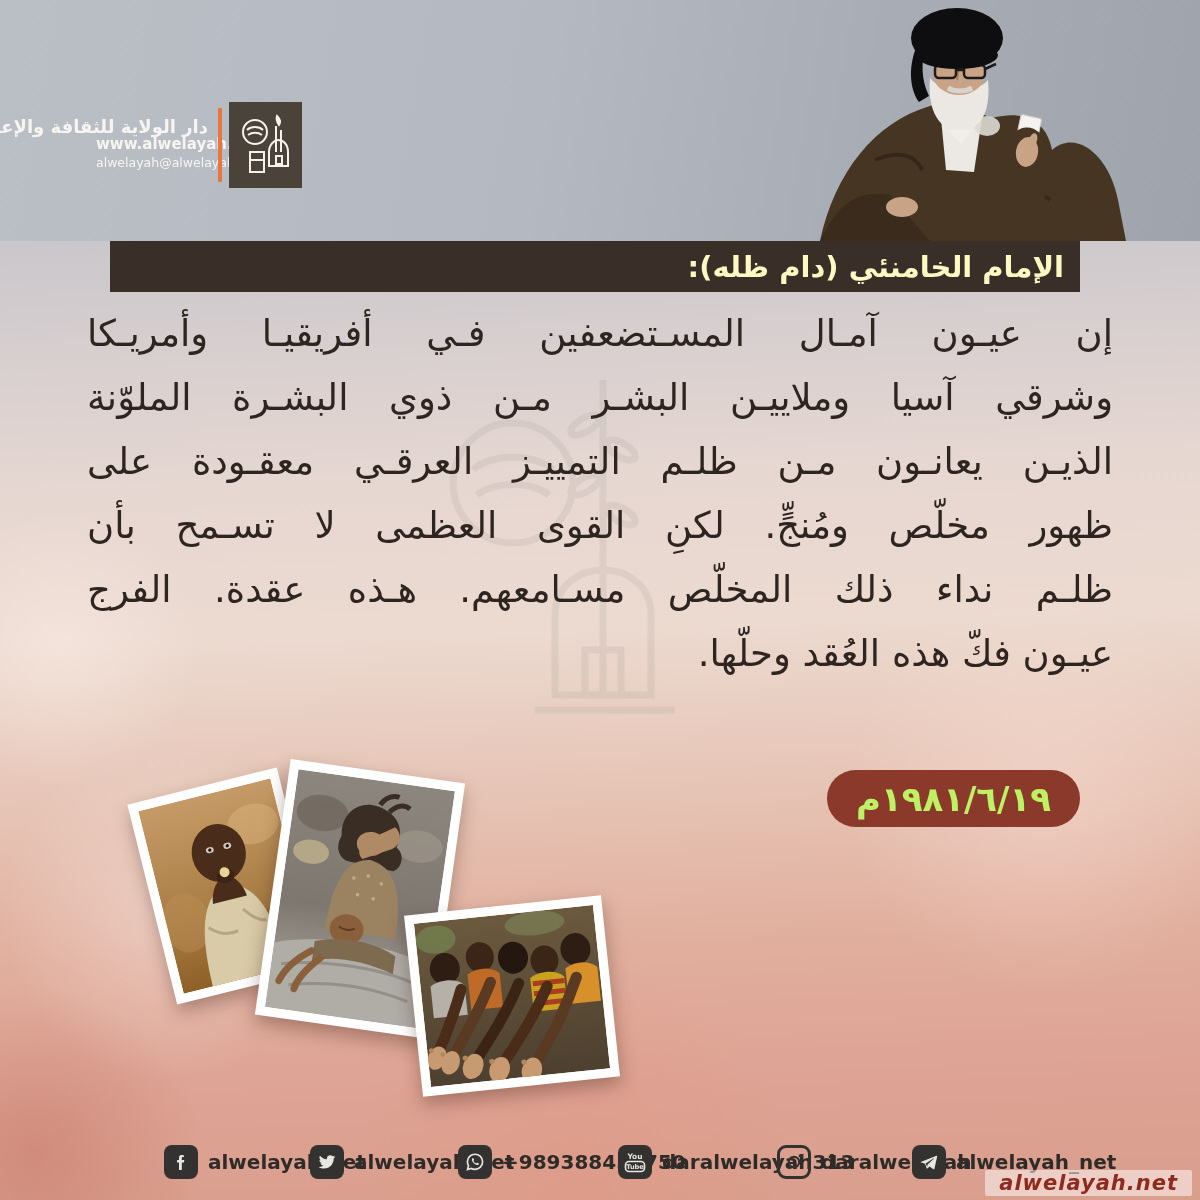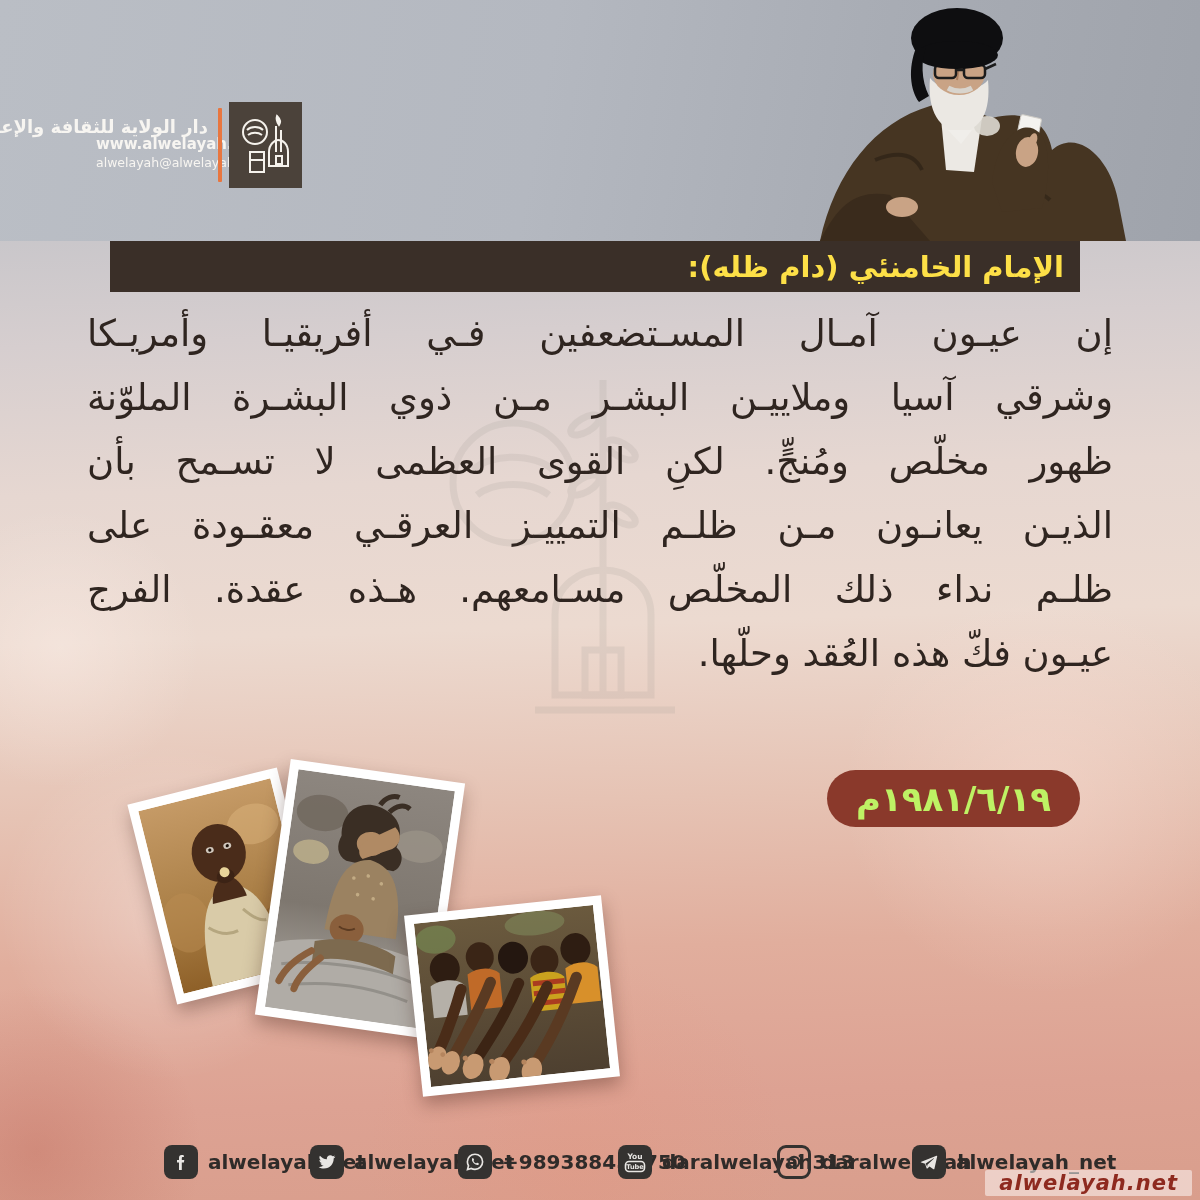--- a/index.html
+++ b/index.html
@@ -21,21 +21,21 @@
   .logo-block{position:absolute;left:96px;top:102px;z-index:2;display:flex;align-items:center;}
   .logo-text{width:112px;text-align:right;color:#f7f5f1;direction:rtl;}
   .logo-org{font-size:18px;font-weight:bold;line-height:16px;white-space:nowrap;}
   .logo-web{font-size:15px;font-weight:bold;line-height:19px;direction:ltr;white-space:nowrap;}
   .logo-mail{font-size:12.5px;line-height:17px;direction:ltr;white-space:nowrap;}
   .logo-divider{width:4px;height:74px;background:#e8763f;margin:0 7px 0 10px;border-radius:1px;}
   .logo-square{width:73px;height:86px;background:#4b423a;display:flex;align-items:center;justify-content:center;}
   
   .header-bar{position:absolute;left:110px;top:241px;width:970px;height:51px;background:#3a2f28;z-index:4;
     display:flex;align-items:center;justify-content:flex-end;padding:0 16px;box-sizing:border-box;}
-  .header-title{color:#fde047;font-size:29px;font-weight:bold;direction:rtl;white-space:nowrap;}
+  .header-title{color:#fef9c3;font-size:29px;font-weight:bold;direction:rtl;white-space:nowrap;}
   
   .center-mark{position:absolute;left:435px;top:365px;width:290px;height:395px;z-index:2;opacity:0.34;}
   
   .quote{position:absolute;left:87px;top:302px;width:1026px;z-index:5;direction:rtl;}
   .q-line{height:64px;line-height:64px;font-size:37px;font-weight:normal;color:#2f2520;
     text-align:justify;text-align-last:justify;white-space:nowrap;overflow:visible;}
   .q-line.last{text-align-last:right;}
   
   .date-badge{position:absolute;left:827px;top:770px;width:253px;height:57px;background:#8a392b;border-radius:29px;
     z-index:5;display:flex;align-items:center;justify-content:center;}
@@ -140,22 +140,22 @@
       <ellipse cx="186" cy="150" rx="16" ry="7" transform="rotate(30 186 150)"></ellipse>
       <path d="M120,250 C120,220 145,205 168,205 C192,205 216,220 216,250 L216,330 L120,330 Z"></path>
       <rect x="150" y="285" width="36" height="45"></rect>
       <path d="M100,345 L240,345"></path>
     </g>
   </svg>
 
   <div class="quote">
     <div class="q-line">إن عيـون آمـال المسـتضعفين فـي أفريقيـا وأمريـكا</div>
     <div class="q-line">وشرقي آسيا وملاييـن البشـر مـن ذوي البشـرة الملوّنة</div>
+    <div class="q-line">الذيـن يعانـون مـن ظلـم التمييـز العرقـي معقـودة على</div>
     <div class="q-line">ظهور مخلّص ومُنجٍّ. لكنِ القوى العظمى لا تسـمح بأن</div>
-    <div class="q-line">الذيـن يعانـون مـن ظلـم التمييـز العرقـي معقـودة على</div>
     <div class="q-line">ظلـم نداء ذلك المخلّص مسـامعهم. هـذه عقدة. الفرج</div>
     <div class="q-line last">عيـون فكّ هذه العُقد وحلّها.</div>
   </div>
 
   <div class="date-badge">
     <span class="date-text">١٩٨١/٦/١٩م</span>
   </div>
 
   <div class="tilt p1">
     <svg width="136" height="188" viewBox="0 0 136 188">

